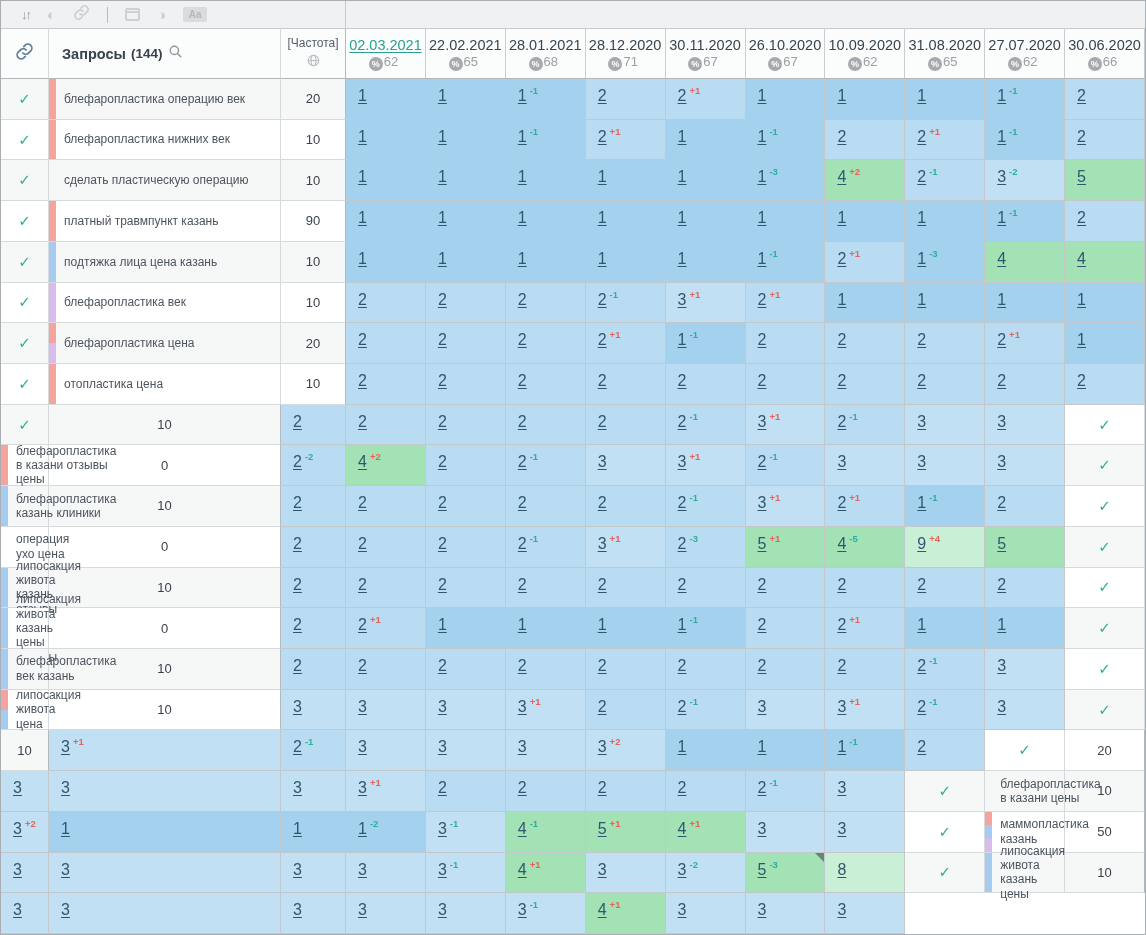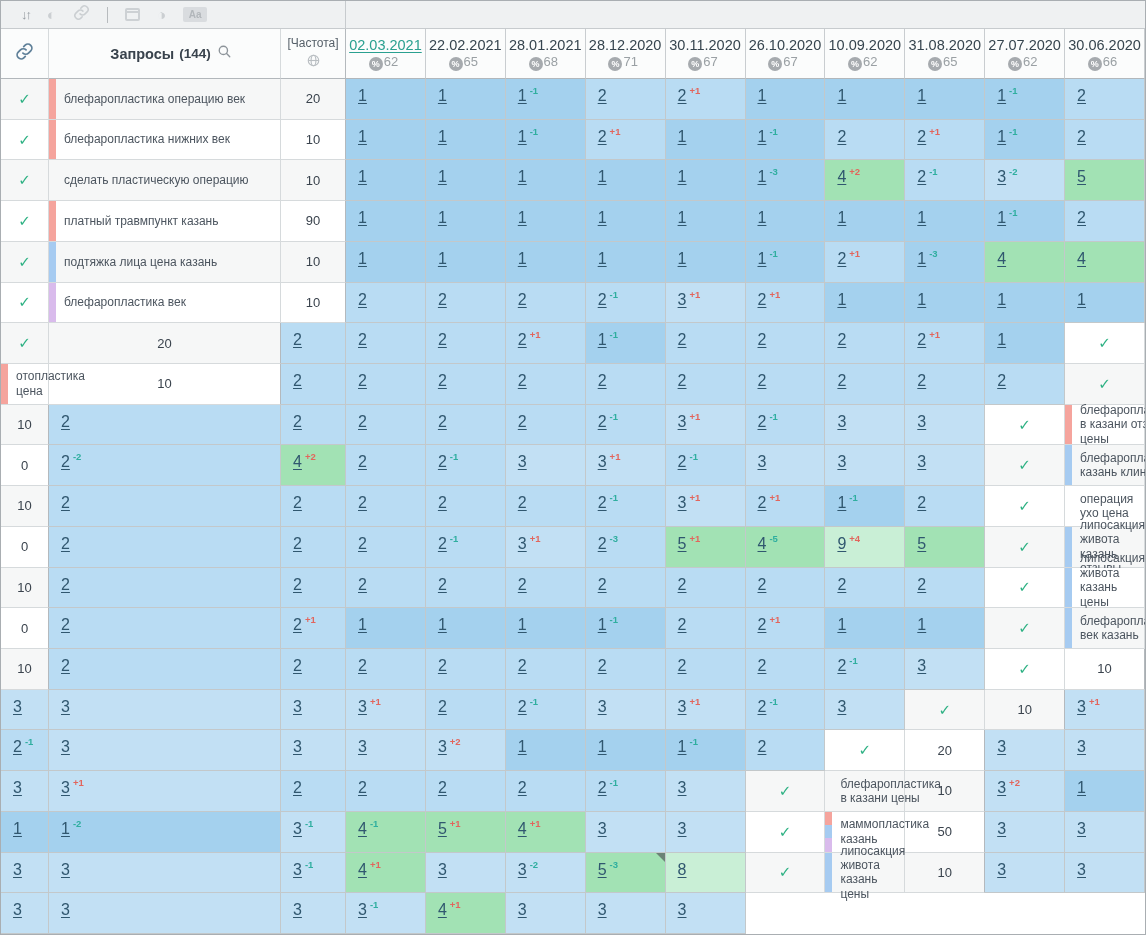--- a/index.html
+++ b/index.html
@@ -19,21 +19,21 @@
     display:flex;align-items:center;gap:17px;padding-left:20px;box-sizing:border-box;}
   .toolbar-right{grid-column:4/14;grid-row:1;background:#eff1f2;border-bottom:1px solid #c7cbce;}
   .tb-glyph{font-size:15px;line-height:1;color:#cbcfd2;}
   .tb-sort{font-size:13px;font-weight:bold;color:#93999f;letter-spacing:-2px;}
   .tb-sep{width:1px;height:16px;background:#b7bbbe;}
   .tb-panel{width:15px;height:13px;border:2px solid #cdd1d4;border-radius:2px;position:relative;box-sizing:border-box;}
   .tb-panel::after{content:"";position:absolute;left:0;right:0;top:1px;height:2px;background:#cdd1d4;}
   .tb-aa{min-width:20px;height:15px;background:#d9dcdf;border-radius:2px;color:#b2b7bb;
     font-size:10px;font-weight:bold;display:flex;align-items:center;justify-content:center;padding:0 2px;}
   
-  .hdr{background:#fbfcfc;border-bottom:1px solid #b2b7bb;justify-content:center;}
+  .hdr{background:#fbfcfc;border-bottom:1px solid #b2b7bb;}
   .chain-hdr{display:flex;align-items:center;justify-content:center;}
   .kw-hdr{display:flex;align-items:center;padding-left:13px;color:#39434d;}
   .kw-hdr .t1{font-size:14.5px;font-weight:bold;}
   .kw-hdr .t2{font-size:13.5px;font-weight:bold;margin-left:5px;}
   .kw-hdr svg{margin-left:6px;}
   .freq-hdr{display:flex;flex-direction:column;align-items:center;justify-content:center;gap:3px;border-right:1px solid #b4b9bd;}
   .freq-hdr .fl{font-size:12px;color:#555f68;}
   .date-hdr{display:flex;flex-direction:column;align-items:center;justify-content:center;gap:1px;border-right:1px solid #c9cdd0;cursor:pointer;}
   .date-label{font-size:14.5px;color:#36454f;}
   .date-label.selected{color:#2aa090;text-decoration:underline;text-underline-offset:2px;}
@@ -436,20 +436,27 @@
     </div>
     <div class="cell pos-cell" style="background: rgb(164, 209, 238);">
       <a class="pos-link">1</a>
     </div>
     <div class="cell pos-cell" style="background: rgb(164, 209, 238);">
       <a class="pos-link">1</a>
     </div>
     <div class="cell check-cell alt">
       <span style="color: rgb(45, 177, 131);">✓</span>
     </div>
+    <div class="cell kw-cell alt">
+      <span class="stripes">
+        <span style="background: rgb(245, 164, 157);"></span>
+        <span style="background: rgb(217, 187, 236);"></span>
+      </span>
+      <span class="kw-text">блефаропластика цена</span>
+    </div>
     <div class="cell freq-cell alt">
       <span>20</span>
     </div>
     <div class="cell pos-cell" style="background: rgb(185, 220, 243);">
       <a class="pos-link">2</a>
     </div>
     <div class="cell pos-cell" style="background: rgb(185, 220, 243);">
       <a class="pos-link">2</a>
     </div>
     <div class="cell pos-cell" style="background: rgb(185, 220, 243);">
@@ -824,20 +831,27 @@
     <div class="cell pos-cell" style="background: rgb(185, 220, 243);">
       <a class="pos-link">2</a>
       <span class="delta" style="color: rgb(47, 174, 159);">-1</span>
     </div>
     <div class="cell pos-cell" style="background: rgb(194, 224, 244);">
       <a class="pos-link">3</a>
     </div>
     <div class="cell check-cell">
       <span style="color: rgb(45, 177, 131);">✓</span>
     </div>
+    <div class="cell kw-cell">
+      <span class="stripes">
+        <span style="background: rgb(245, 164, 157);"></span>
+        <span style="background: rgb(166, 203, 241);"></span>
+      </span>
+      <span class="kw-text">липосакция живота цена</span>
+    </div>
     <div class="cell freq-cell">
       <span>10</span>
     </div>
     <div class="cell pos-cell" style="background: rgb(194, 224, 244);">
       <a class="pos-link">3</a>
     </div>
     <div class="cell pos-cell" style="background: rgb(194, 224, 244);">
       <a class="pos-link">3</a>
     </div>
     <div class="cell pos-cell" style="background: rgb(194, 224, 244);">

